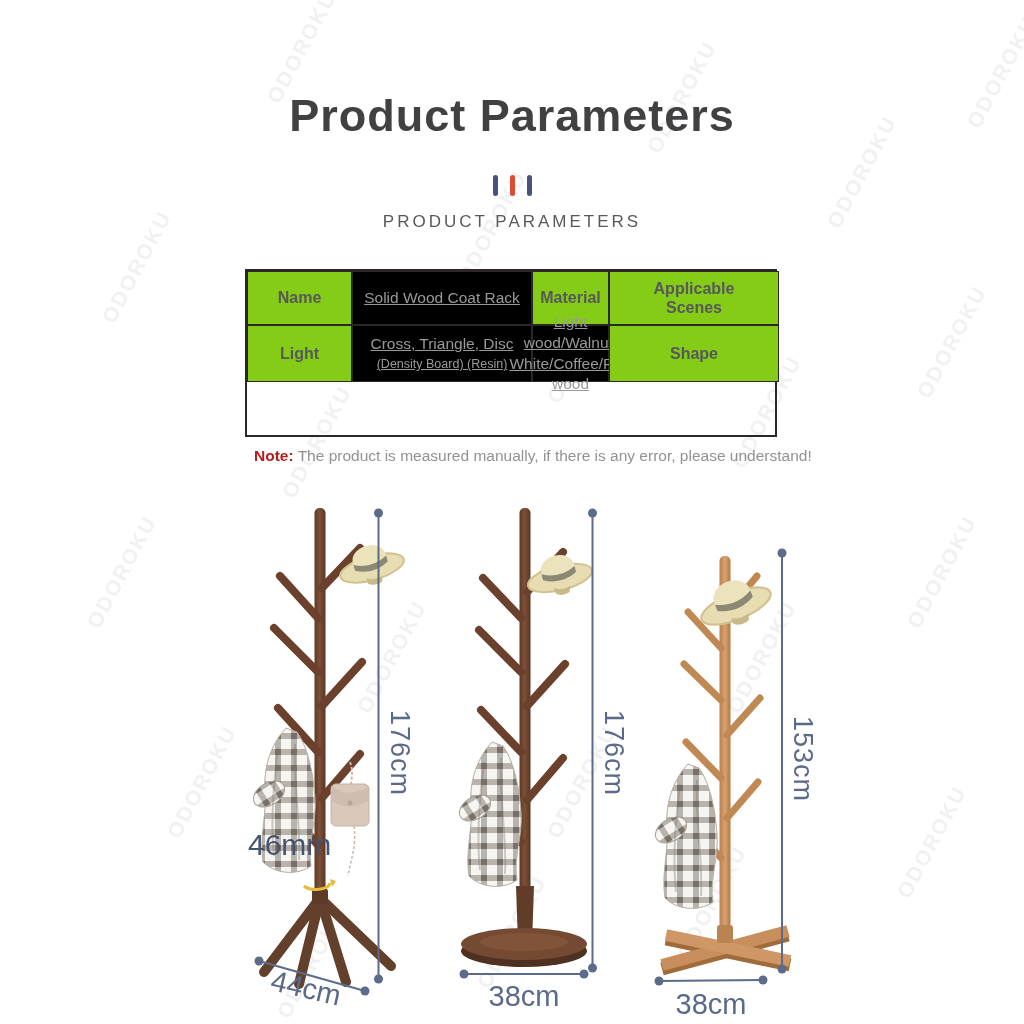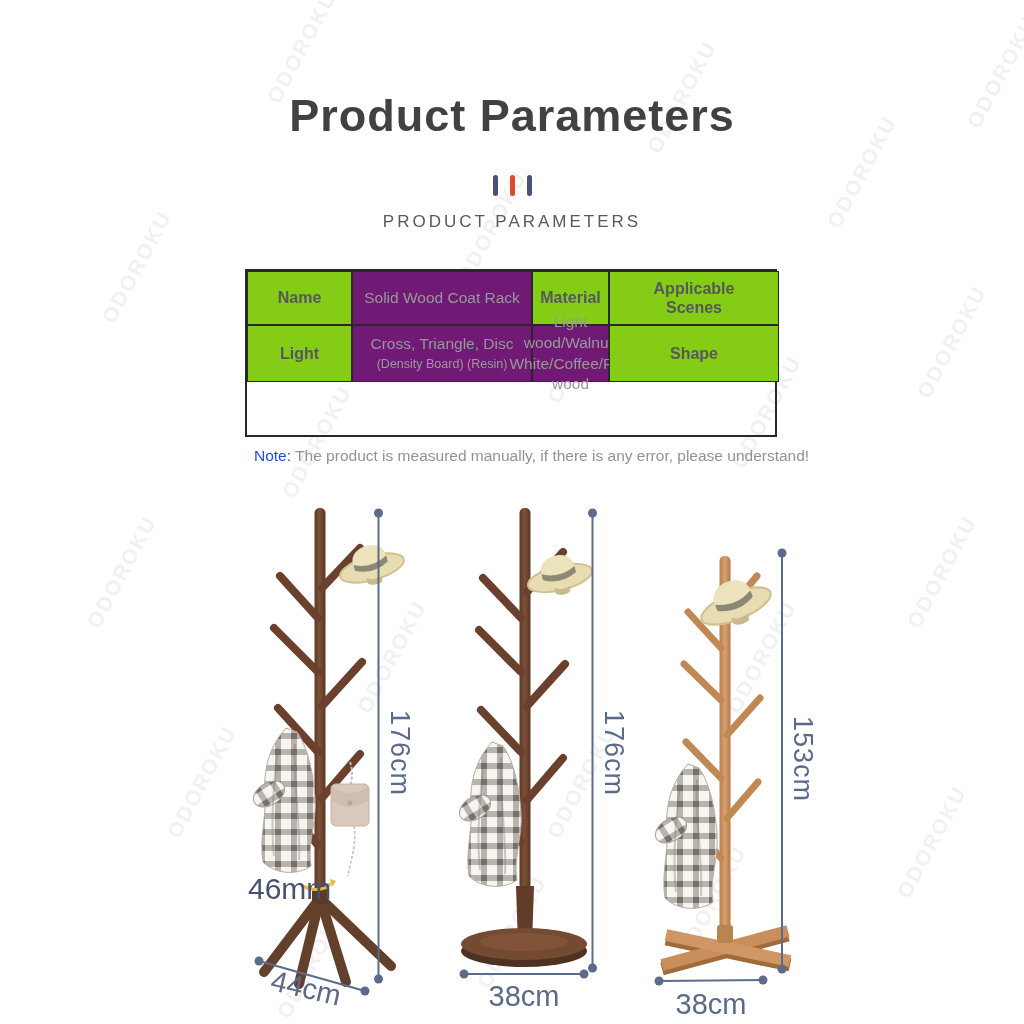--- a/index.html
+++ b/index.html
@@ -24,28 +24,28 @@
               font-size:17px; color:#58595b; letter-spacing:3px; }
 
   
   .spec { position:absolute; left:245px; top:269px; width:532px; height:168px;
           display:grid; grid-template-columns:105px 180px 77px 170px;
           grid-template-rows:54px 57px 57px; border:2px solid #2b2728; }
   .spec .cell { border:1px solid #2b2728; display:flex; flex-direction:column;
                 justify-content:center; align-items:center; text-align:center; }
   .spec .lbl { background:#84cc16; font-weight:bold; font-size:16px; color:#57585a;
                line-height:1.2; white-space:pre-line; }
-  .spec .val { background:#701a75; font-size:15.5px; color:#98999b; line-height:1.35;
-               white-space:pre-line; }
+  .spec .val { background:#000000; font-size:15.5px; color:#98999b; line-height:1.35;
+               white-space:pre-line;text-decoration:underline; }
   .spec .sub { font-size:12.5px; color:#9a9b9d; margin-top:1px;text-align:right; }
 
   
   .note { position:absolute; left:254px; top:447px; width:560px; font-size:15.5px;
           color:#919295; }
-  .note .np { color:#1d4ed8; }
+  .note .np { color:#b91c1c;font-weight:bold; }
 
   
   #rack-svg { position:absolute; left:0; top:500px; }
 
   .h-label { position:absolute; writing-mode:vertical-rl; font-size:27px;
              color:#5c6a8a; letter-spacing:1px; }
   .w-label { position:absolute; font-size:29px; color:#5c6a8a; text-align:center; }
   .d-label { position:absolute; font-size:30px; color:#46536f; }
 </style>
 </head>
@@ -247,19 +247,19 @@
         <circle cx="659" cy="981" r="4.5"></circle>
           <circle cx="763" cy="980" r="4.5"></circle>
       </g>
     </g>
   </svg>
 
   <div class="h-label" style="left:384px;top:710px">176cm</div>
   <div class="h-label" style="left:598px;top:710px">176cm</div>
   <div class="h-label" style="left:787px;top:716px">153cm</div>
 
-  <div class="d-label" style="left:248px;top:872px">46mm</div>
+  <div class="d-label" style="left:248px;top:828px">46mm</div>
 
   <div class="w-label" style="left:250px;top:972px;width:112px;transform:rotate(13deg)">44cm</div>
   <div class="w-label" style="left:468px;top:980px;width:112px">38cm</div>
   <div class="w-label" style="left:657px;top:988px;width:108px">38cm</div>
 
 </div>
 
 </body></html>

